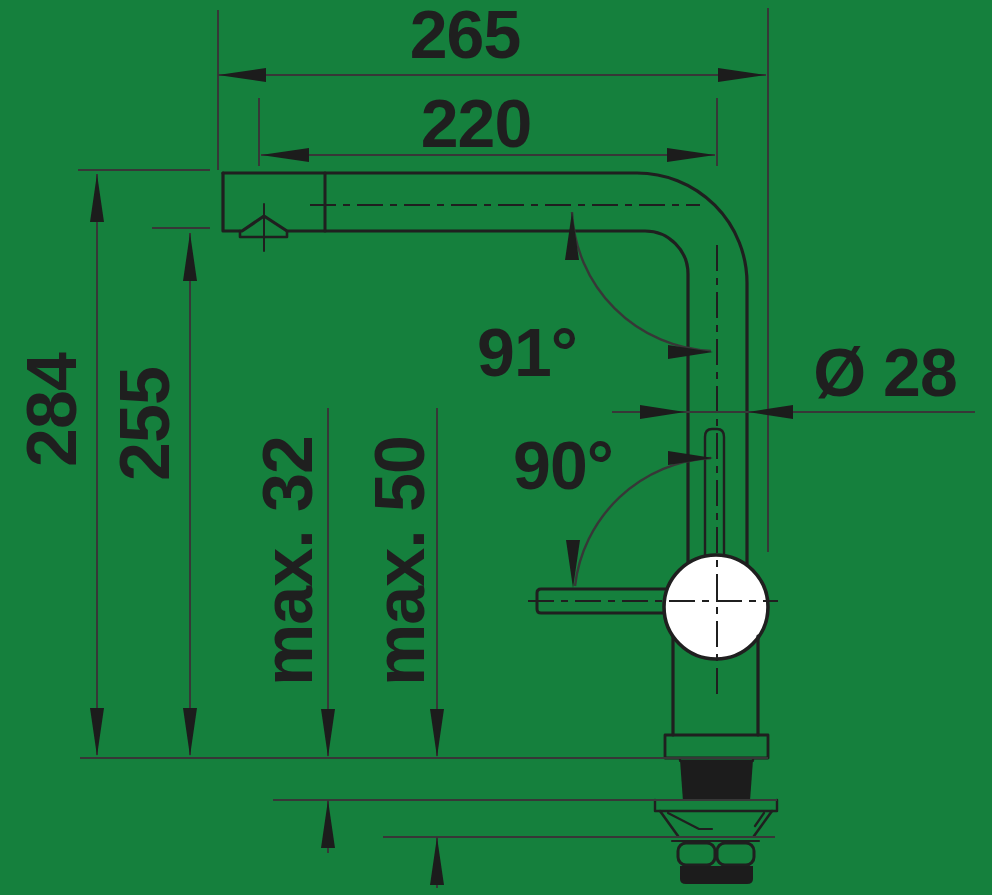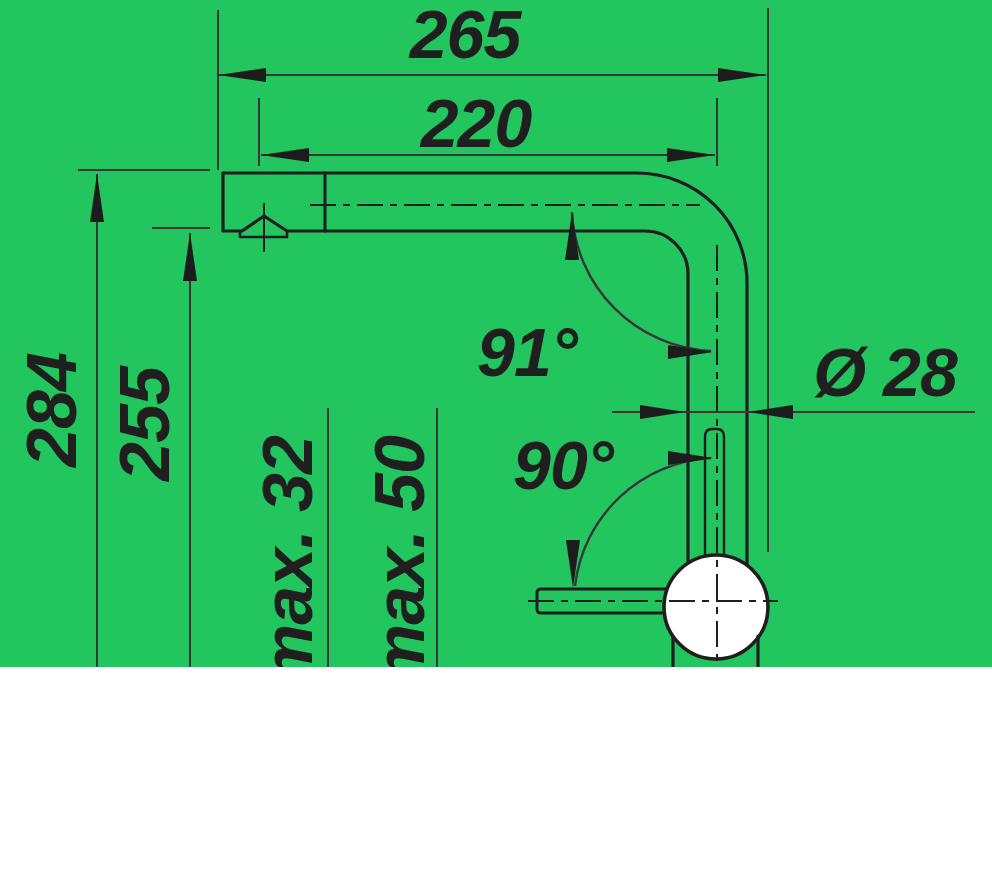--- a/index.html
+++ b/index.html
@@ -1,16 +1,16 @@
 <!DOCTYPE html>
 <html><head>
 <meta charset="utf-8">
 <style>
   html,body{margin:0;padding:0;background:#fff;}
-  .canvas{width:992px;height:667px;position:relative;background:#22c55e;overflow:hidden;font-style:italic;}
+  .canvas{width:992px;height:895px;position:relative;background:#15803d;overflow:hidden;}
   svg{display:block;}
   text{
     font-family:"Liberation Sans", sans-serif;
     font-weight:bold;
     font-size:68px;
     letter-spacing:-1px;
   }
   .lbl-v{font-size:70px;}
 </style>
 </head>

